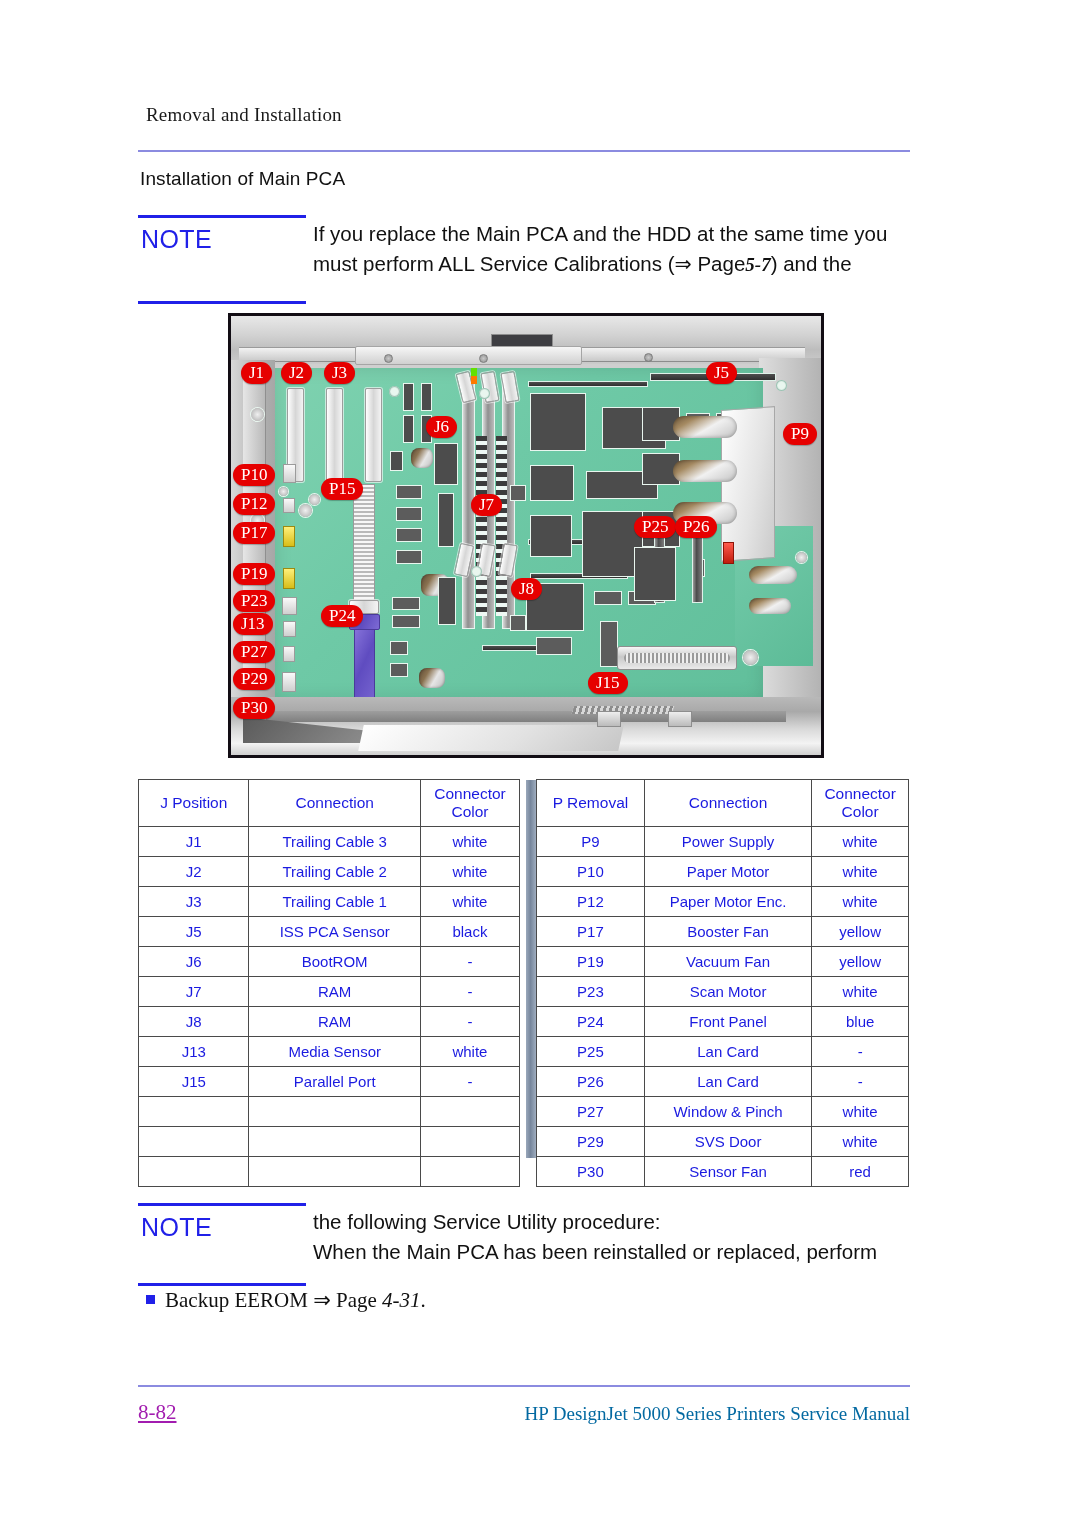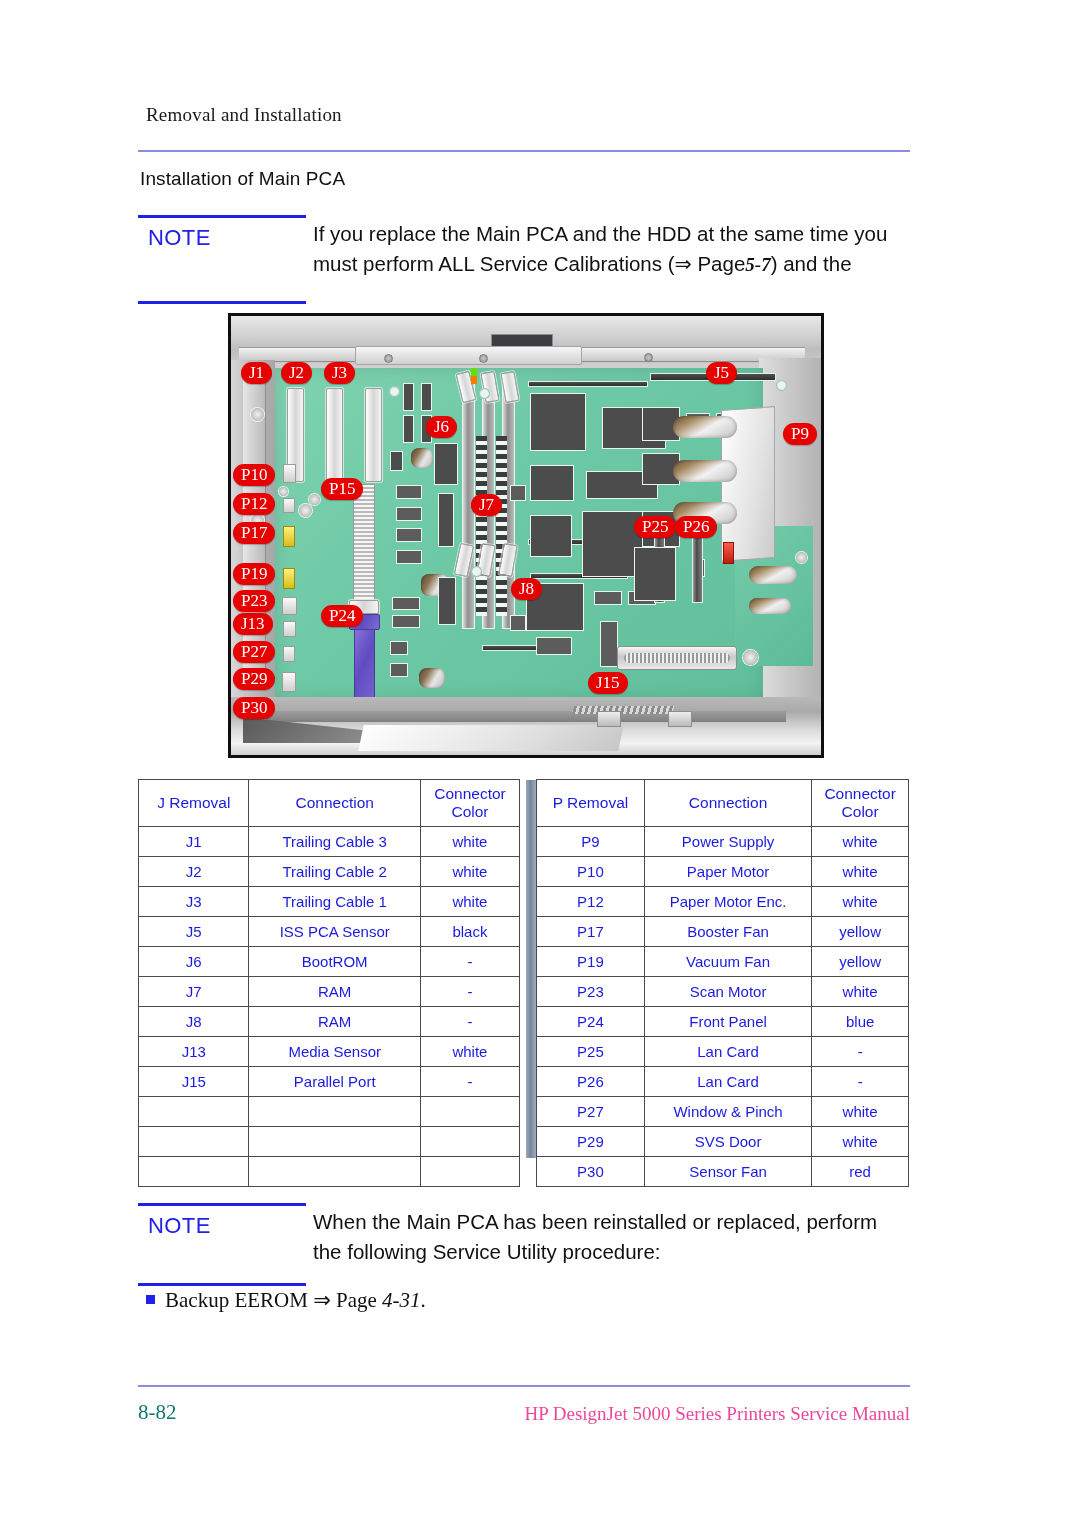--- a/index.html
+++ b/index.html
@@ -49,23 +49,23 @@
   .note-rule {
     position: absolute;
     left: 0;
     width: 168px;
     height: 3px;
     background: #2020e8;
   }
   .note-rule.top { top: 0; }
   .note-label {
     position: absolute;
-    left: 10px;
+    left: 3px;
     top: 10px;
-    font-size: 22px;
+    font-size: 25px;
     color: #2020e8;
     letter-spacing: .4px;
   }
   .note-body {
     position: absolute;
     font-size: 20.5px;
     color: #111;
     line-height: 30px;
     white-space: nowrap;
   }
@@ -113,29 +113,30 @@
     width: 772px;
     height: 2px;
     background: #8b8be0;
   }
   .folio {
     position: absolute;
     left: 138px;
     top: 1400px;
     font-family: "Liberation Serif", serif;
     font-size: 21px;
-    color: #0f766e;
+    color: #a21caf;
+    text-decoration: underline;
   }
   .footer-title {
     position: absolute;
     right: 170px;
     top: 1403px;
     font-family: "Liberation Serif", serif;
     font-size: 19px;
-    color: #ec4899;
+    color: #0369a1;
   }
 
   
   .figure {
     position: absolute;
     left: 228px;
     top: 313px;
     width: 596px;
     height: 445px;
     border: 3px solid #120d14;
@@ -555,21 +556,21 @@
 
 <div class="tables">
   <table class="tbl" id="tbl-j">
     <colgroup>
         <col class="c-pos">
         <col class="c-conn">
         <col class="c-col">
       </colgroup>
     <thead>
       <tr>
-        <th>J Removal</th>
+        <th>J Position</th>
         <th>Connection</th>
         <th>Connector Color</th>
       </tr>
     </thead>
     <tbody>
         <tr>
           <td>J1</td>
           <td>Trailing Cable 3</td>
           <td>white</td>
         </tr>
@@ -709,22 +710,22 @@
         </tr>
       </tbody>
   </table>
 </div>
 
 <div class="note-block" id="note-2">
   <div class="note-rule top"></div>
   <div class="note-rule bot"></div>
   <div class="note-label">NOTE</div>
   <div class="note-body">
+    <div>the following Service Utility procedure:</div>
     <div>When the Main PCA has been reinstalled or replaced, perform</div>
-    <div>the following Service Utility procedure:</div>
   </div>
 </div>
 
 <div class="bullet-row">
   <span class="bullet-sq"></span><span>Backup EEROM </span><span class="arrow">⇒</span><span> Page </span><span style="font-style:italic">4-31</span><span>.</span>
 </div>
 
 <div class="rule-footer"></div>
 <div class="folio">8-82</div>
 <div class="footer-title">HP DesignJet 5000 Series Printers Service Manual</div>

